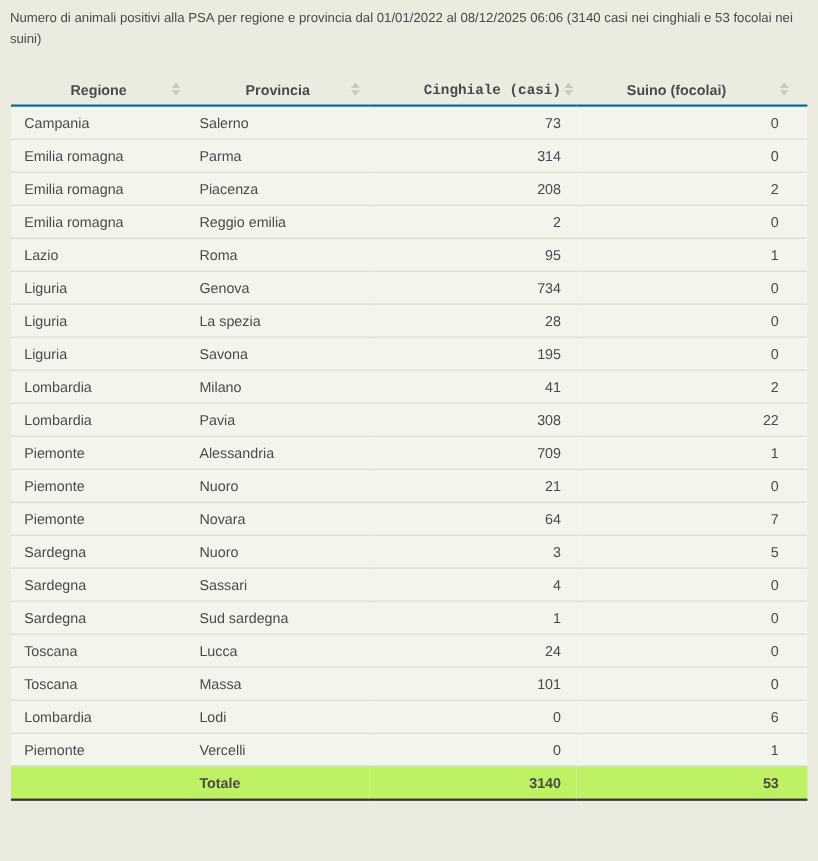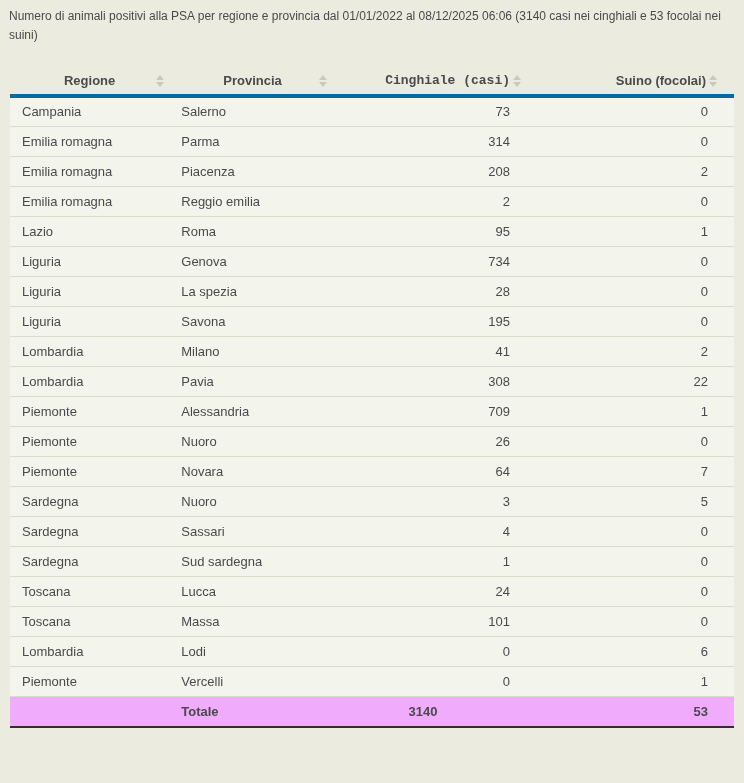--- a/index.html
+++ b/index.html
@@ -30,28 +30,28 @@
   col.c-provincia { width: 23%; }
   col.c-cinghiale { width: 26%; }
   col.c-suino     { width: 29%; }
 
   thead th {
     position: relative;
     height: 29px;
     font-size: 13px;
     font-weight: bold;
     color: #4a4a4a;
-    border-bottom: 4px solid #0369a1;
+    border-bottom: 2px solid #0369a1;
     vertical-align: middle;
     cursor: pointer;
     user-select: none;
   }
   th.h-regione, th.h-provincia { text-align: center; }
   th.h-cinghiale { text-align: right; padding-right: 14px; font-family: Liberation Mono, monospace; }
-  th.h-suino     { text-align: right; padding-right: 28px; }
+  th.h-suino     { padding-right: 28px; }
 
   .sort-icon {
     position: absolute;
     top: 50%;
     transform: translateY(-50%);
     display: inline-flex;
     flex-direction: column;
     align-items: center;
     gap: 2px;
   }
@@ -79,28 +79,28 @@
     vertical-align: middle;
     color: #4a4a4a;
   }
   td.col-regione   { text-align: left;  padding-left: 12px; }
   td.col-provincia { text-align: left;  padding-left: 12px; }
   td.col-cinghiale { text-align: right; padding-right: 14px; }
   td.col-suino     { text-align: right; padding-right: 26px; }
 
   tfoot td {
     height: 31px;
-    background: #f0abfc;
+    background: #bef264;
     border-bottom: 2px solid #2f2f2f;
     font-weight: bold;
     vertical-align: middle;
     color: #4a4a4a;
   }
   tfoot td.col-provincia { text-align: left;  padding-left: 12px; }
-  tfoot td.col-cinghiale { text-align: center; padding-right: 14px; }
+  tfoot td.col-cinghiale { text-align: right; padding-right: 14px; }
   tfoot td.col-suino     { text-align: right; padding-right: 26px; }
 </style>
 </head>
 <body>
 
 <div class="page-title">Numero di animali positivi alla PSA per regione e provincia dal 01/01/2022 al 08/12/2025 06:06 (3140 casi nei cinghiali e 53 focolai nei suini)</div>
 
 <div class="table-wrap">
   <table class="psa-table">
     <colgroup>
@@ -204,21 +204,21 @@
         </tr>
         <tr>
           <td class="col-regione">Piemonte</td>
           <td class="col-provincia">Alessandria</td>
           <td class="col-cinghiale">709</td>
           <td class="col-suino">1</td>
         </tr>
         <tr>
           <td class="col-regione">Piemonte</td>
           <td class="col-provincia">Nuoro</td>
-          <td class="col-cinghiale">26</td>
+          <td class="col-cinghiale">21</td>
           <td class="col-suino">0</td>
         </tr>
         <tr>
           <td class="col-regione">Piemonte</td>
           <td class="col-provincia">Novara</td>
           <td class="col-cinghiale">64</td>
           <td class="col-suino">7</td>
         </tr>
         <tr>
           <td class="col-regione">Sardegna</td>

